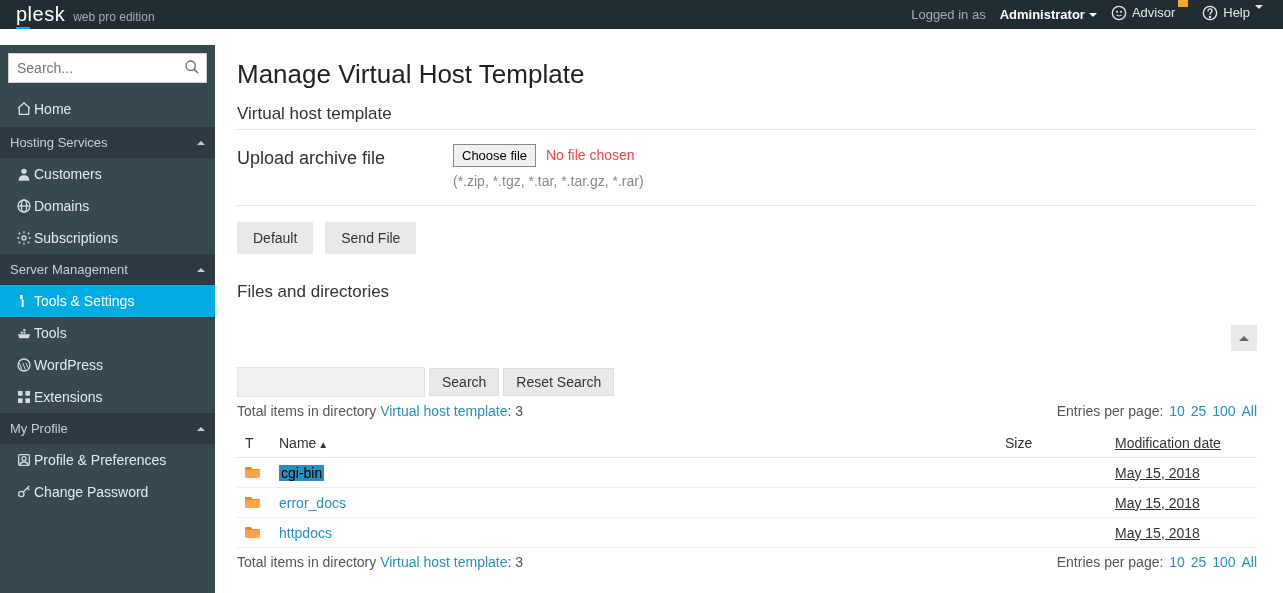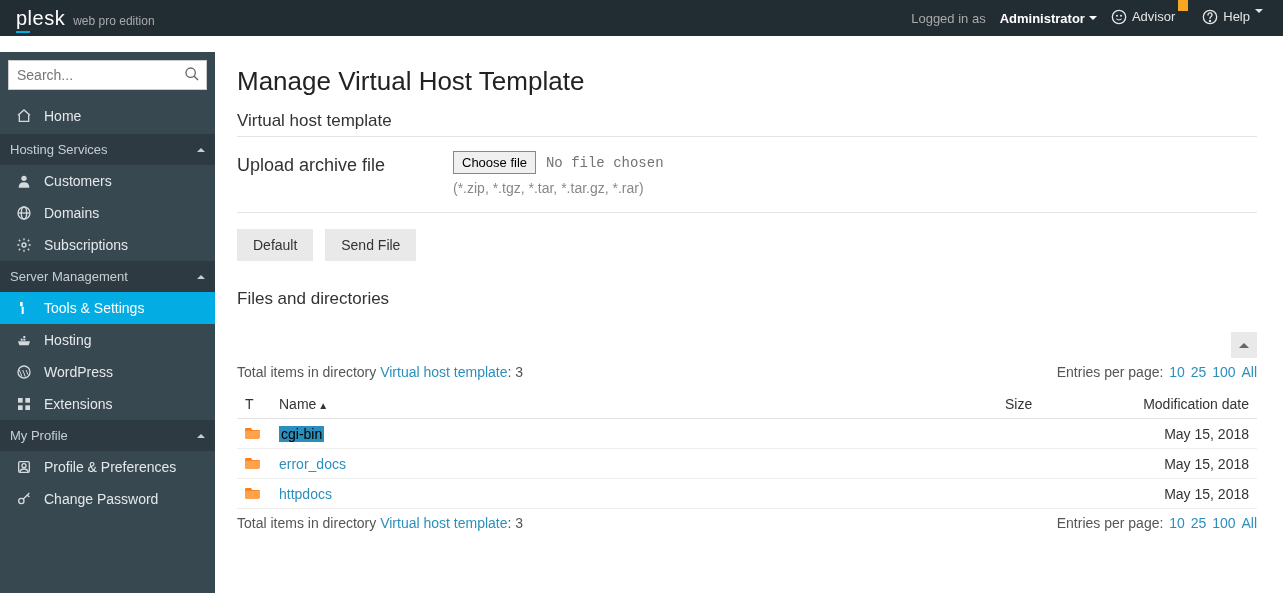--- a/index.html
+++ b/index.html
@@ -1,18 +1,18 @@
 <!DOCTYPE html>
 <html><head>
 <meta charset="utf-8">
 <style>
   * { box-sizing: border-box; margin: 0; padding: 0; }
   body { font-family: "Segoe UI", Arial, sans-serif; font-size: 14px; color: #333; background: #fff; width: 1283px; height: 593px; overflow: hidden; }
   
-  .topbar { height: 36px; background: #222c33; display: flex; align-items: center; padding: 0 20px 0 10px; color: #ccc; }
+  .topbar { height: 29px; background: #222c33; display: flex; align-items: center; padding: 0 20px 0 10px; color: #ccc; }
   .logo { display: flex; align-items: baseline; margin-left: 6px; }
   .logo-main { color: #fff; font-size: 20px; font-weight: 300; letter-spacing: 0.5px; position: relative; }
   .logo-underline { position: absolute; bottom: -3px; left: 0; width: 14px; height: 2px; background: #03ade4; }
   .logo-sub { color: #aaa; font-size: 12px; margin-left: 8px; font-weight: 300; }
   .topbar-spacer { flex: 1; }
   .topbar-right { display: flex; align-items: center; gap: 14px; font-size: 13px; }
   .topbar-right .logged-in-as { color: #aaa; }
   .topbar-right .username { color: #fff; font-weight: 700; display: inline-flex; align-items: center; gap: 4px; cursor: pointer; }
   .topbar-item { display: inline-flex; align-items: flex-start; gap: 5px; color: #e5e5e5; cursor: pointer; }
   .caret-down { width: 0; height: 0; border-left: 4px solid transparent; border-right: 4px solid transparent; border-top: 4px solid currentColor; }
@@ -21,54 +21,54 @@
 
   .page { display: flex; height: 557px; margin-top: 16px; }
   
   .sidebar { width: 215px; background: #384850; color: #d3d9dd; display: flex; flex-direction: column; }
   .search-wrap { padding: 8px; background: #384850; }
   .search-box { position: relative; }
   .search-box input { width: 100%; height: 30px; padding: 4px 30px 4px 8px; border: 1px solid #ccc; font-size: 14px; color: #444; }
   .search-box .search-icon { position: absolute; right: 7px; top: 6px; color: #666; }
   .nav-group-header { background: #2d3a41; color: #c7ced3; font-size: 13px; padding: 8px 10px; display: flex; align-items: center; cursor: pointer; }
   .nav-group-header .caret { margin-left: auto; width: 0; height: 0; border-left: 4px solid transparent; border-right: 4px solid transparent; border-bottom: 4px solid #c7ced3; }
-  .nav-item { display: flex; align-items: flex-end; gap: 12px; padding: 8px 16px; font-size: 14px; cursor: pointer; color: #e5e8ea; }
+  .nav-item { display: flex; align-items: flex-end; gap: 2px; padding: 8px 16px; font-size: 14px; cursor: pointer; color: #e5e8ea; }
   .nav-item.active { background: #03ade4; color: #fff; }
   .nav-icon { width: 16px; height: 16px; display: inline-flex; align-items: center; justify-content: center; flex-shrink: 0; }
   .nav-item.home { padding-top: 10px; padding-bottom: 10px; }
 
   .main { flex: 1; background: #fff; padding: 10px 26px 32px 22px; overflow: auto; }
   h1.page-title { font-size: 26px; font-weight: 400; color: #222; margin-top: 4px; margin-bottom: 14px; }
   h2.section-title { font-size: 17px; font-weight: 400; color: #333; border-bottom: 1px solid #e3e3e3; padding-bottom: 5px; margin-bottom: 14px; }
   
   .form-row { display: flex; align-items: flex-start; margin-bottom: 8px; }
   .form-label { width: 216px; color: #333; font-size: 18px; padding-top: 4px; }
   .form-field { }
   .choose-file-btn { border: 1px solid #888; background: #f0f0f0; padding: 3px 8px; font-family: inherit; font-size: 13px; cursor: pointer; }
-  .no-file { margin-left: 6px; font-size: 14px; color: #737373; font-family: Liberation Mono, monospace; }
+  .no-file { margin-left: 6px; font-size: 14px; color: #ef4444; }
   .file-hint { color: #888; font-size: 14px; margin-top: 6px; }
   
   .action-row { border-top: 1px solid #e3e3e3; margin-top: 16px; padding-top: 16px; margin-bottom: 28px; }
   .btn { background: #e9e9e9; border: none; padding: 8px 16px; font-size: 14px; color: #333; cursor: pointer; margin-right: 8px; }
   
   .search-row { display: flex; align-items: center; margin-top: 22px; }
   .list-search-input { height: 30px; background: #f0f0f0; border: 1px solid #e3e3e3; width: 188px; margin-right: 4px; padding: 4px 8px; }
   .btn-sm { background: #e9e9e9; border: 1px solid #ddd; padding: 5px 12px; font-size: 14px; color: #333; cursor: pointer; margin-right: 4px; }
   .collapse-toggle { margin-left: auto; width: 26px; height: 26px; background: #e9e9e9; display: flex; align-items: center; justify-content: center; cursor: pointer; }
   .collapse-toggle .chev { width: 0; height: 0; border-left: 5px solid transparent; border-right: 5px solid transparent; border-bottom: 5px solid #666; }
   
   .status-line { font-size: 14px; color: #555; margin-top: 6px; display: flex; }
   .status-line a { color: #2a8fbd; text-decoration: none; }
   .status-line .entries { margin-left: auto; }
   .entries a { color: #2a8fbd; margin-left: 2px; }
   
   table.files { width: 100%; border-collapse: collapse; margin-top: 10px; margin-bottom: 6px;}
   table.files thead th { text-align: left; font-weight: 400; color: #333; padding: 6px 8px; border-bottom: 1px solid #e3e3e3; font-size: 14px; }
   table.files thead th.col-size, table.files td.col-size { text-align: left; width: 110px; }
-  table.files thead th.col-date, table.files td.col-date { text-align: right; width: 150px; }
+  table.files thead th.col-date, table.files td.col-date { text-align: left; width: 150px; text-decoration: underline; }
   table.files thead th.col-t { width: 34px; }
   table.files tbody td { padding: 6px 8px; border-bottom: 1px solid #eee; font-size: 14px; }
   .folder-icon { color: #f77f1d; }
   .file-link { color: #2a8fbd; text-decoration: none; }
   .file-link.selected { background: #2a8fbd; color: #000000; padding: 0 2px; }
   .sort-ind { font-size: 10px; margin-left: 2px; }
 </style>
 </head>
 <body>
 
@@ -182,21 +182,21 @@
     </div>
     <div class="nav-item">
       <span class="nav-icon">
           <svg width="16" height="16" viewBox="0 0 24 24" fill="#d3d9dd">
             <path d="M3 14h18l-2 6H5Z"></path>
             <rect x="7" y="10" width="3" height="3"></rect>
             <rect x="11" y="10" width="3" height="3"></rect>
             <rect x="11" y="6" width="3" height="3"></rect>
           </svg>
         </span>
-      <span>Hosting</span>
+      <span>Tools</span>
     </div>
     <div class="nav-item">
       <span class="nav-icon">
           <svg width="16" height="16" viewBox="0 0 24 24" fill="none" stroke="#d3d9dd" stroke-width="2">
             <circle cx="12" cy="12" r="9"></circle>
             <path d="M5 9l4 10M10 9l4 10M15 9l3 7" stroke-width="1.5"></path>
           </svg>
         </span>
       <span>WordPress</span>
     </div>
@@ -258,20 +258,25 @@
 
     <h2 class="section-title" style="border-bottom:none">Files and directories</h2>
 
     <div class="search-row" style="margin-top:18px; position:relative">
       <div style="flex:1"></div>
       <div class="collapse-toggle">
           <span class="chev"></span>
         </div>
     </div>
 
+    <div class="search-row" style="margin-top:16px">
+      <input class="list-search-input" style="">
+      <button class="btn-sm">Search</button>
+      <button class="btn-sm">Reset Search</button>
+    </div>
 
     <div class="status-line">
       <span>
         <span>Total items in directory </span><a href="#">Virtual host template</a>: <span>3</span>
       </span>
       <span class="entries">
         <span>Entries per page:</span>
         <a href="#">10</a>
         <a href="#">25</a>
         <a href="#">100</a>

